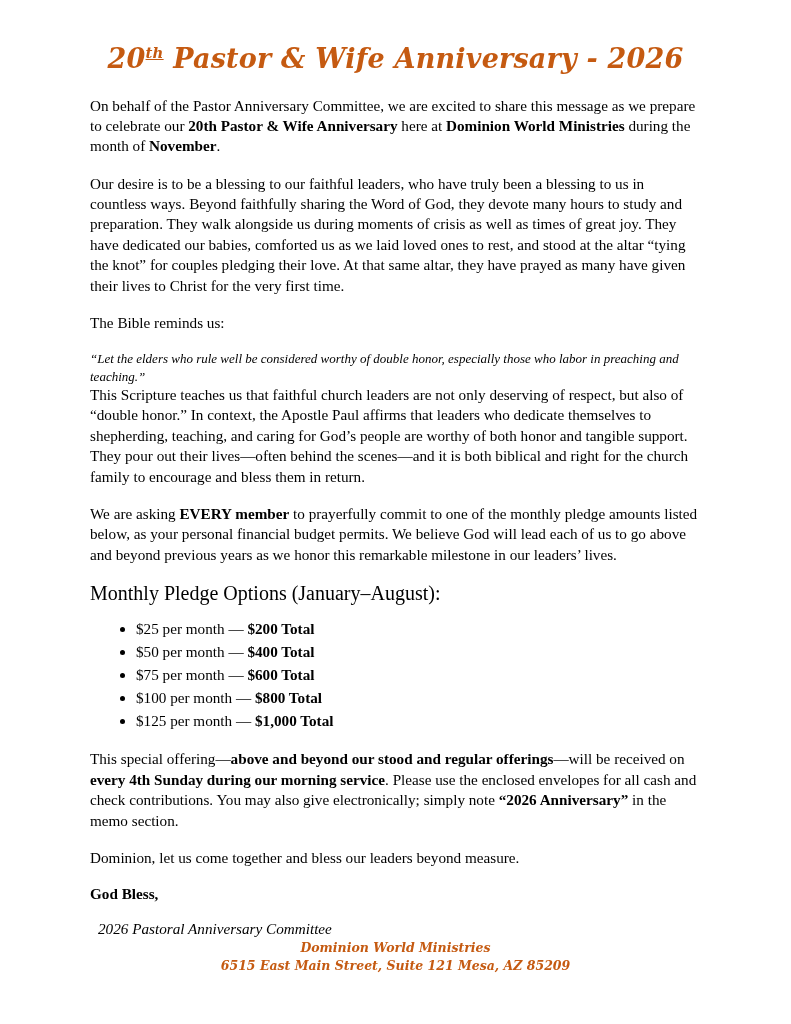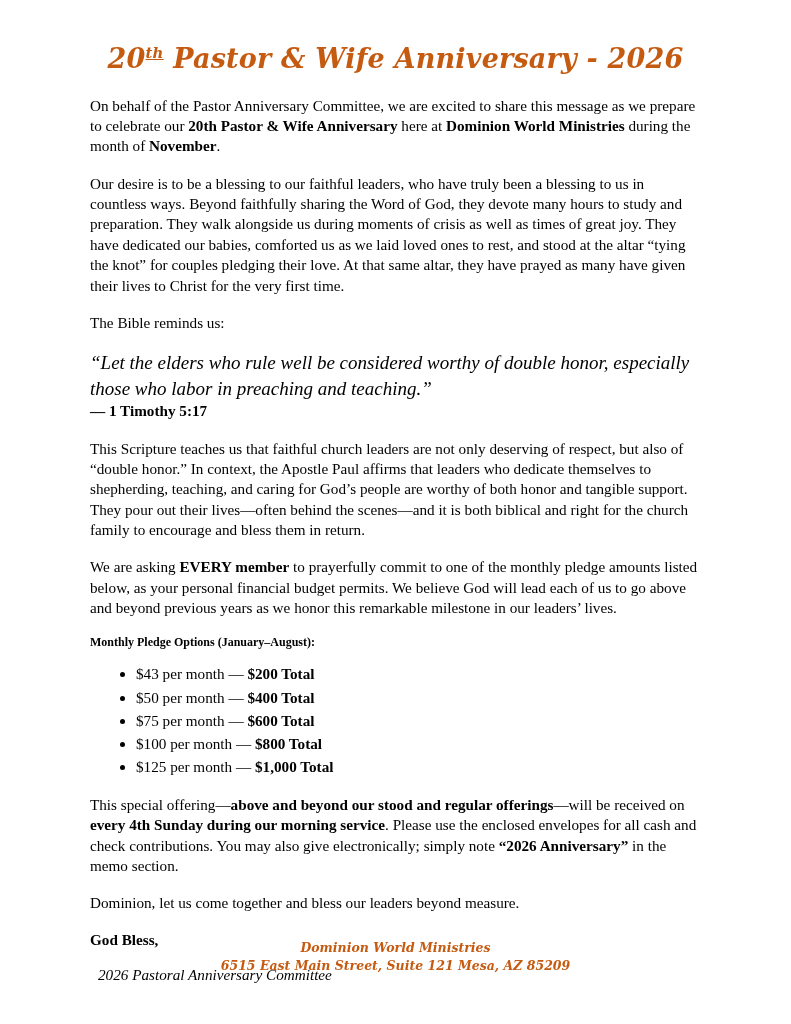--- a/index.html
+++ b/index.html
@@ -39,33 +39,33 @@
     text-decoration: underline;
   }
   p.body {
     font-size: 15.2px;
     line-height: 1.34;
     margin: 0 0 17px 0;
     text-align: left;
   }
   .scripture {
     font-style: italic;
-    font-size: 19px;
+    font-size: 13px;
     line-height: 1.34;
     margin: 0;
   }
   .citation {
     font-weight: bold;
     font-size: 15.2px;
     line-height: 1.34;
     margin: 0 0 17px 0;
   }
   .sub-head {
-    font-weight: bold;
-    font-size: 12px;
+    font-weight: normal;
+    font-size: 20px;
     margin: 0 0 12px 0;
   }
   ul.pledges {
     margin: 0 0 17px 0;
     padding-left: 46px;
     list-style-type: disc;
   }
   ul.pledges li {
     font-size: 15.2px;
     line-height: 1.52;
@@ -102,30 +102,29 @@
 
   <h1 class="doc-title"><span>20</span><sup>th</sup><span> Pastor &amp; Wife Anniversary - 2026</span></h1>
 
   <p class="body"><span>On behalf of the Pastor Anniversary Committee, we are excited to share this message as we prepare to celebrate our </span><b>20th Pastor &amp; Wife Anniversary</b><span> here at </span><b>Dominion World Ministries</b><span> during the month of </span><b>November</b><span>.</span></p>
 
   <p class="body">Our desire is to be a blessing to our faithful leaders, who have truly been a blessing to us in countless ways. Beyond faithfully sharing the Word of God, they devote many hours to study and preparation. They walk alongside us during moments of crisis as well as times of great joy. They have dedicated our babies, comforted us as we laid loved ones to rest, and stood at the altar “tying the knot” for couples pledging their love. At that same altar, they have prayed as many have given their lives to Christ for the very first time.</p>
 
   <p class="body">The Bible reminds us:</p>
 
   <p class="scripture">“Let the elders who rule well be considered worthy of double honor, especially those who labor in preaching and teaching.”</p>
-  <p class="citation">— 1 Timothy 5:17</p>
 
   <p class="body">This Scripture teaches us that faithful church leaders are not only deserving of respect, but also of “double honor.” In context, the Apostle Paul affirms that leaders who dedicate themselves to shepherding, teaching, and caring for God’s people are worthy of both honor and tangible support. They pour out their lives—often behind the scenes—and it is both biblical and right for the church family to encourage and bless them in return.</p>
 
   <p class="body"><span>We are asking </span><b>EVERY member</b><span> to prayerfully commit to one of the monthly pledge amounts listed below, as your personal financial budget permits. We believe God will lead each of us to go above and beyond previous years as we honor this remarkable milestone in our leaders’ lives.</span></p>
 
   <p class="sub-head">Monthly Pledge Options (January–August):</p>
 
   <ul class="pledges">
-    <li><span>$43 per month — </span><b>$200 Total</b></li>
+    <li><span>$25 per month — </span><b>$200 Total</b></li>
     <li><span>$50 per month — </span><b>$400 Total</b></li>
     <li><span>$75 per month — </span><b>$600 Total</b></li>
     <li><span>$100 per month — </span><b>$800 Total</b></li>
     <li><span>$125 per month — </span><b>$1,000 Total</b></li>
   </ul>
 
   <p class="body"><span>This special offering—</span><b>above and beyond our stood and regular offerings</b><span>—will be received on </span><b>every 4th Sunday during our morning service</b><span>. Please use the enclosed envelopes for all cash and check contributions. You may also give electronically; simply note </span><b>“2026 Anniversary”</b><span> in the memo section.</span></p>
 
   <p class="body">Dominion, let us come together and bless our leaders beyond measure.</p>
 

